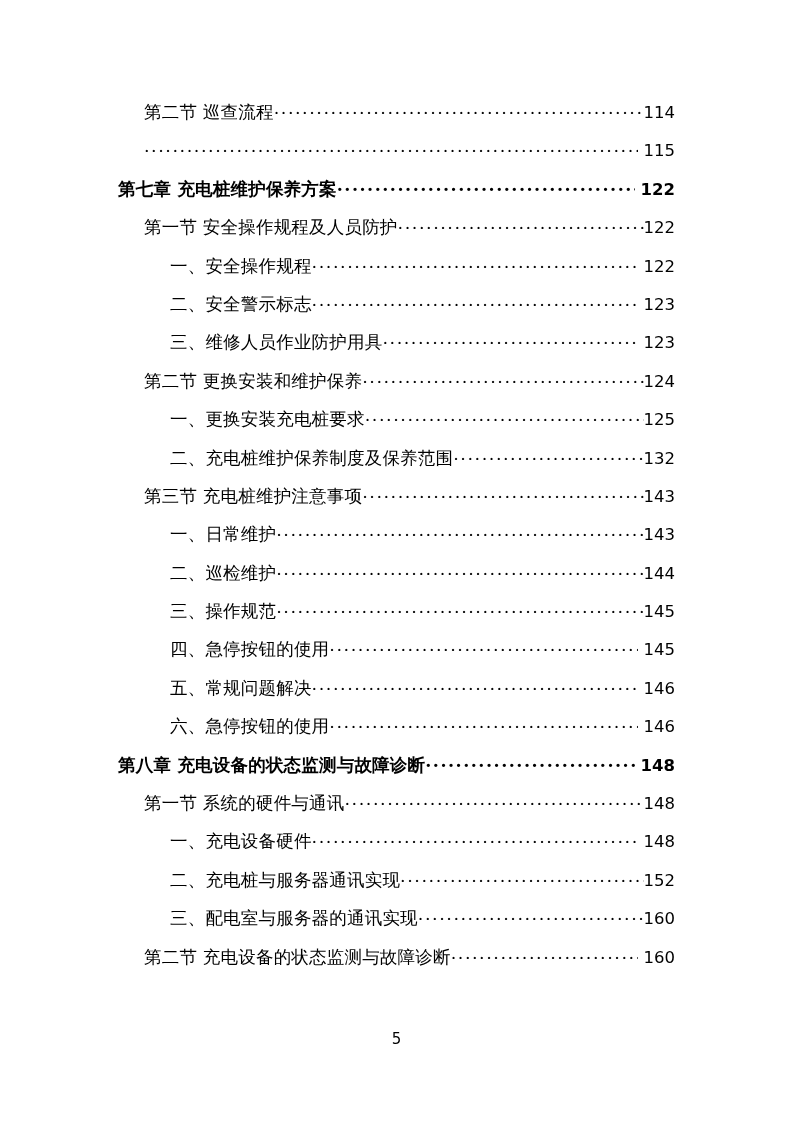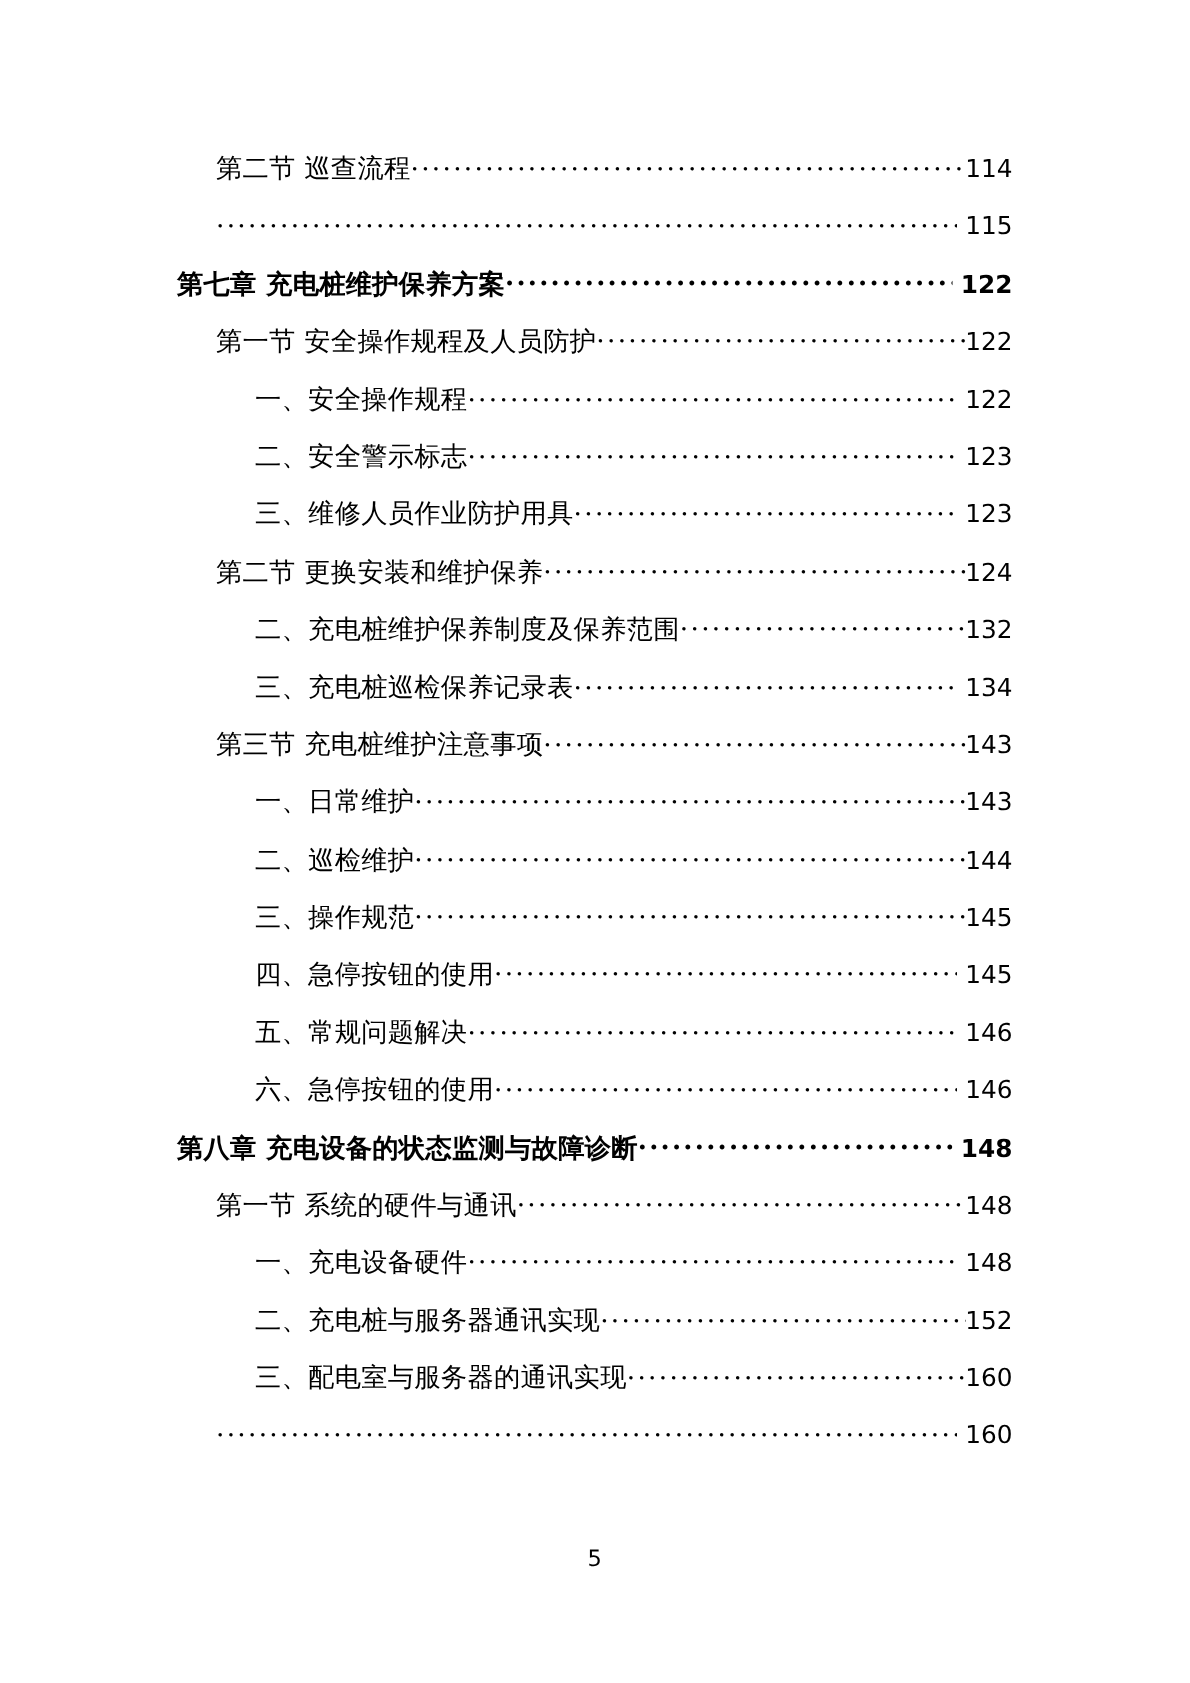--- a/index.html
+++ b/index.html
@@ -146,28 +146,28 @@
         <span class="label">三、维修人员作业防护用具</span>
         <span class="leader"></span>
         <span class="pageno">123</span>
       </div>
       <div class="toc-entry lvl-section">
         <span class="label">第二节  更换安装和维护保养</span>
         <span class="leader"></span>
         <span class="pageno">124</span>
       </div>
       <div class="toc-entry lvl-item">
+        <span class="label">一、更换安装充电桩要求</span>
+        <span class="leader"></span>
+        <span class="pageno">125</span>
+      </div>
+      <div class="toc-entry lvl-item">
         <span class="label">二、充电桩维护保养制度及保养范围</span>
         <span class="leader"></span>
         <span class="pageno">132</span>
-      </div>
-      <div class="toc-entry lvl-item gap">
-        <span class="label">三、充电桩巡检保养记录表</span>
-        <span class="leader"></span>
-        <span class="pageno">134</span>
       </div>
       <div class="toc-entry lvl-section">
         <span class="label">第三节  充电桩维护注意事项</span>
         <span class="leader"></span>
         <span class="pageno">143</span>
       </div>
       <div class="toc-entry lvl-item">
         <span class="label">一、日常维护</span>
         <span class="leader"></span>
         <span class="pageno">143</span>
@@ -216,20 +216,21 @@
         <span class="label">二、充电桩与服务器通讯实现</span>
         <span class="leader"></span>
         <span class="pageno">152</span>
       </div>
       <div class="toc-entry lvl-item">
         <span class="label">三、配电室与服务器的通讯实现</span>
         <span class="leader"></span>
         <span class="pageno">160</span>
       </div>
       <div class="toc-entry lvl-section gap">
+        <span class="label">第二节  充电设备的状态监测与故障诊断</span>
         <span class="leader"></span>
         <span class="pageno">160</span>
       </div>
     </div>
 
   <div class="footer">5</div>
 
 </div>
 
 </body></html>

